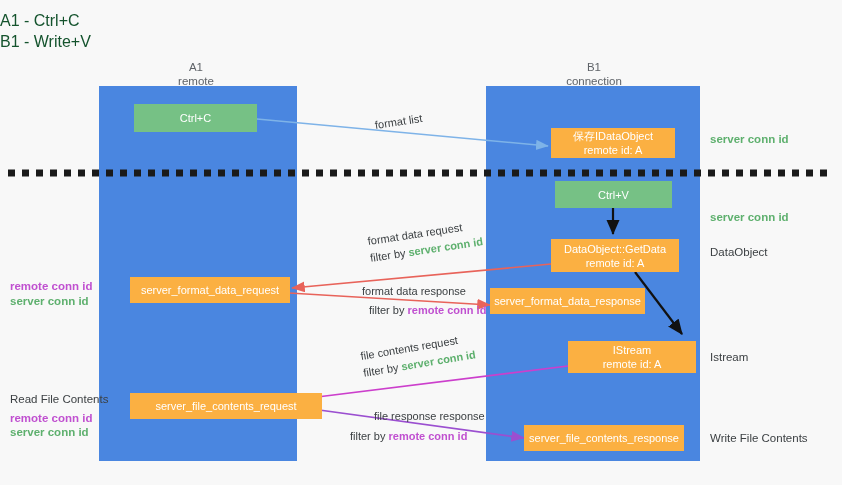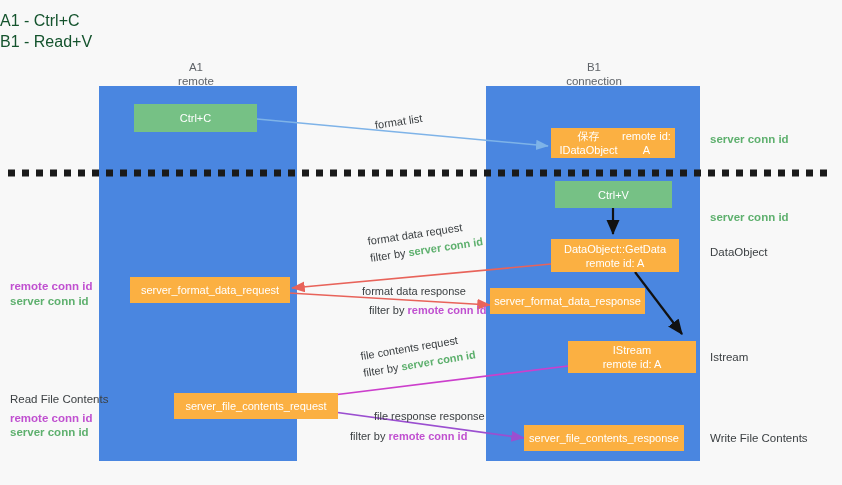--- a/index.html
+++ b/index.html
@@ -60,21 +60,21 @@
 
   svg.overlay{position:absolute;left:0;top:0;width:842px;height:485px;pointer-events:none;}
 </style>
 </head>
 <body>
 
 <div id="stage">
 
   <div class="abs title">
     <div>A1 - Ctrl+C</div>
-    <div>B1 - Read+V</div>
+    <div>B1 - Write+V</div>
   </div>
 
   <div class="abs colhead" style="left:130px;top:60px;width:132px;">
     <div>A1</div>
     <div>remote</div>
   </div>
   <div class="abs colhead" style="left:528px;top:60px;width:132px;">
     <div>B1</div>
     <div>connection</div>
   </div>
@@ -119,25 +119,25 @@
   </svg>
 
   <div class="abs node green" style="left:134px;top:104px;width:123px;height:28px;">
     <span>Ctrl+C</span>
   </div>
 
   <div class="abs node orange" style="left:130px;top:277px;width:160px;height:26px;">
     <span>server_format_data_request</span>
   </div>
 
-  <div class="abs node orange" style="left:130px;top:393px;width:164px;height:26px;margin-left:44px;">
+  <div class="abs node orange" style="left:130px;top:393px;width:192px;height:26px;">
     <span>server_file_contents_request</span>
   </div>
 
-  <div class="abs node orange" style="left:551px;top:128px;width:124px;height:30px;flex-direction:row;">
+  <div class="abs node orange" style="left:551px;top:128px;width:124px;height:30px;flex-direction:column;">
     <span>保存IDataObject</span>
     <span>remote id: A</span>
   </div>
 
   <div class="abs node green" style="left:555px;top:181px;width:117px;height:27px;">
     <span>Ctrl+V</span>
   </div>
 
   <div class="abs node orange" style="left:551px;top:239px;width:128px;height:33px;flex-direction:column;">
     <span>DataObject::GetData</span>

